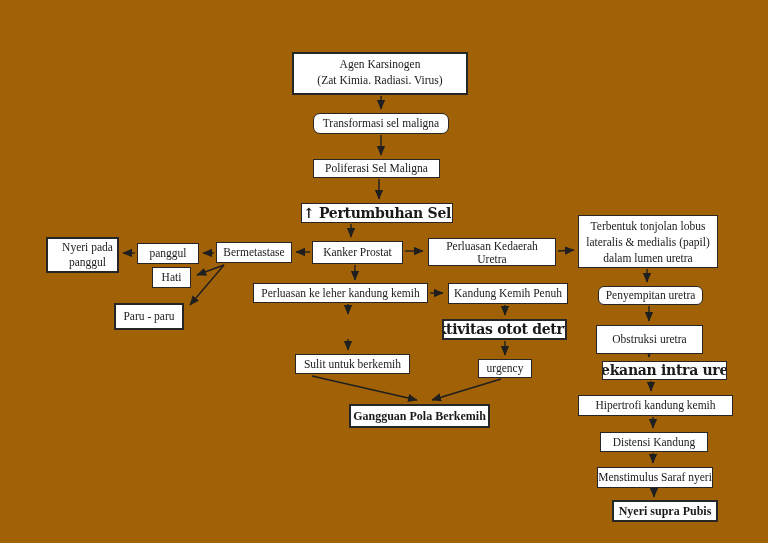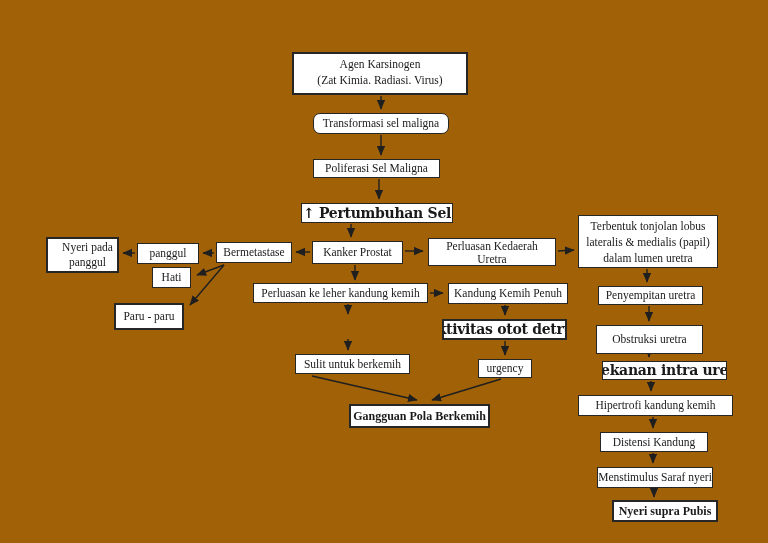--- a/index.html
+++ b/index.html
@@ -119,21 +119,21 @@
 
 
   <div class="node special thick" style="left:442px;top:319px;width:125px;height:21px;">↑ aktivitas otot detrusor</div>
 
   <div class="node" style="left:295px;top:354px;width:115px;height:20px;">Sulit untuk berkemih</div>
 
   <div class="node" style="left:478px;top:359px;width:54px;height:19px;">urgency</div>
 
   <div class="node bold thick" style="left:349px;top:404px;width:141px;height:24px;">Gangguan Pola Berkemih</div>
 
-  <div class="node" style="left:598px;top:286px;width:105px;height:19px;">Penyempitan uretra</div>
+  <div class="node" style="left:598px;top:286px;width:105px;height:19px;border-radius:6px;">Penyempitan uretra</div>
 
   <div class="node" style="left:596px;top:325px;width:107px;height:29px;">Obstruksi uretra</div>
 
   <div class="node special" style="left:602px;top:361px;width:125px;height:19px;">↑ tekanan intra uretra</div>
 
   <div class="node" style="left:578px;top:395px;width:155px;height:21px;">Hipertrofi kandung kemih</div>
 
   <div class="node" style="left:600px;top:432px;width:108px;height:20px;">Distensi Kandung</div>
 
   <div class="node" style="left:597px;top:467px;width:116px;height:21px;">Menstimulus Saraf nyeri</div>

